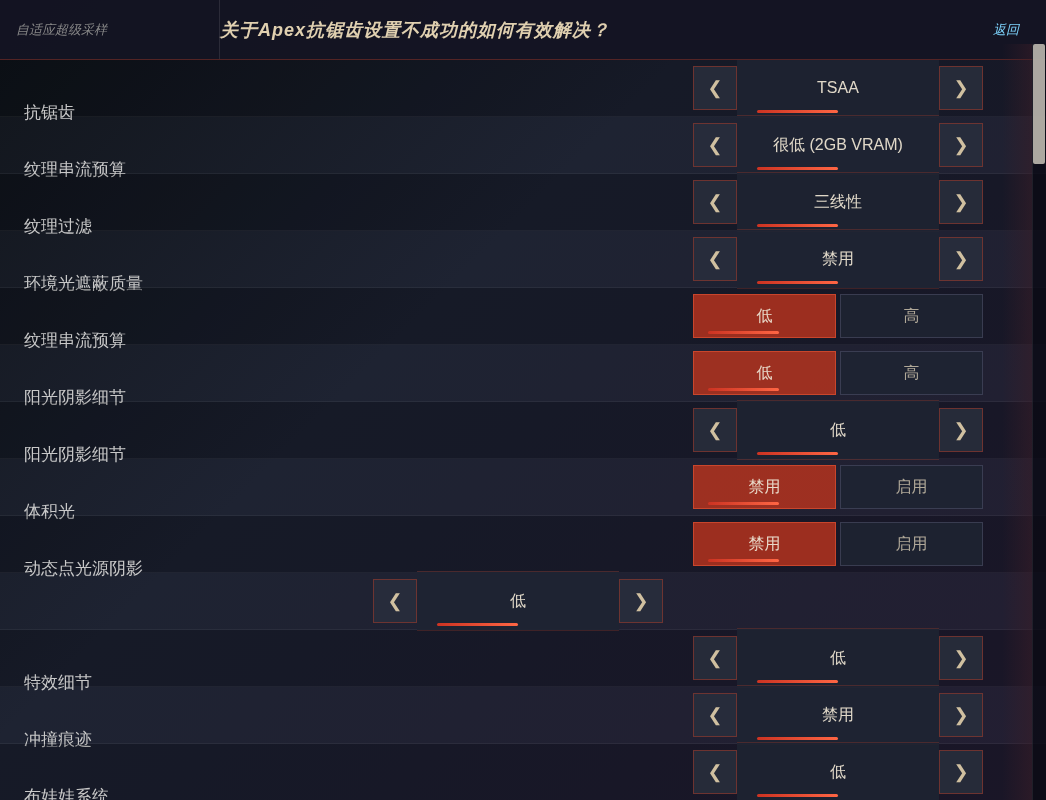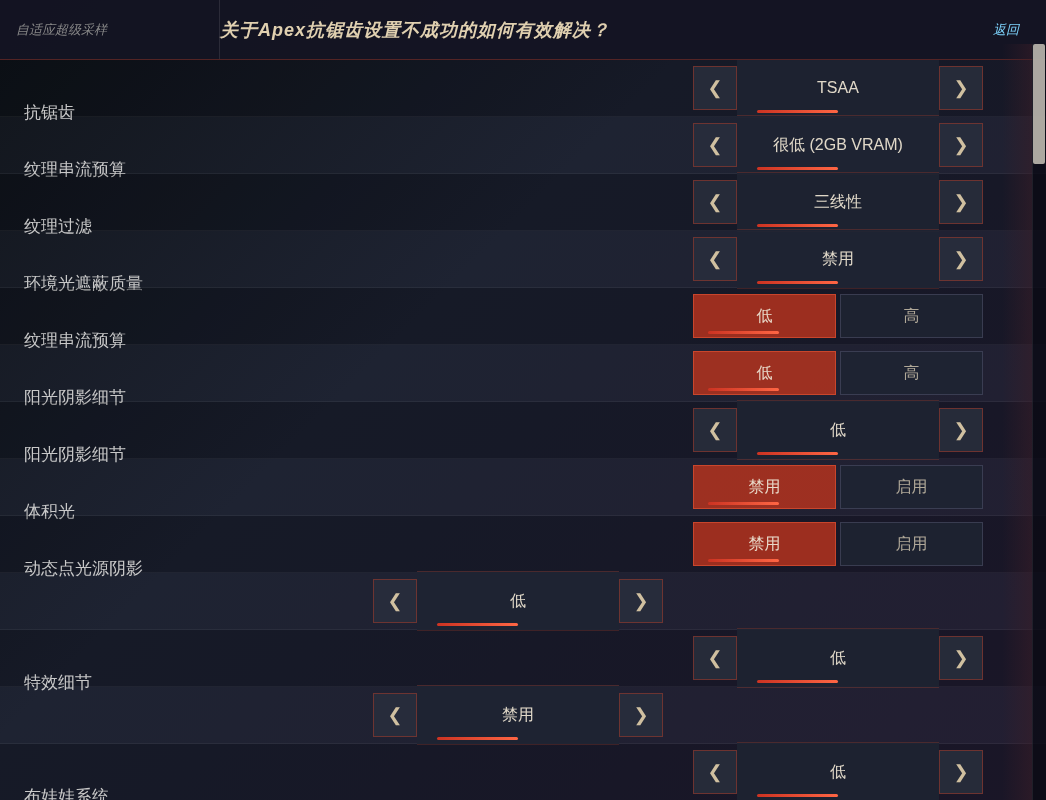--- a/index.html
+++ b/index.html
@@ -356,20 +356,21 @@
             <div class="arrow-btn">❮</div>
             <div class="arrow-value-box">
               <div class="arrow-value-text">低</div>
               <div class="arrow-value-bar"></div>
             </div>
             <div class="arrow-btn">❯</div>
           </div>
         </div>
       </div>
       <div class="setting-row">
+        <div class="setting-label">冲撞痕迹</div>
         <div class="setting-control">
           <div class="arrow-control">
             <div class="arrow-btn">❮</div>
             <div class="arrow-value-box">
               <div class="arrow-value-text">禁用</div>
               <div class="arrow-value-bar"></div>
             </div>
             <div class="arrow-btn">❯</div>
           </div>
         </div>

